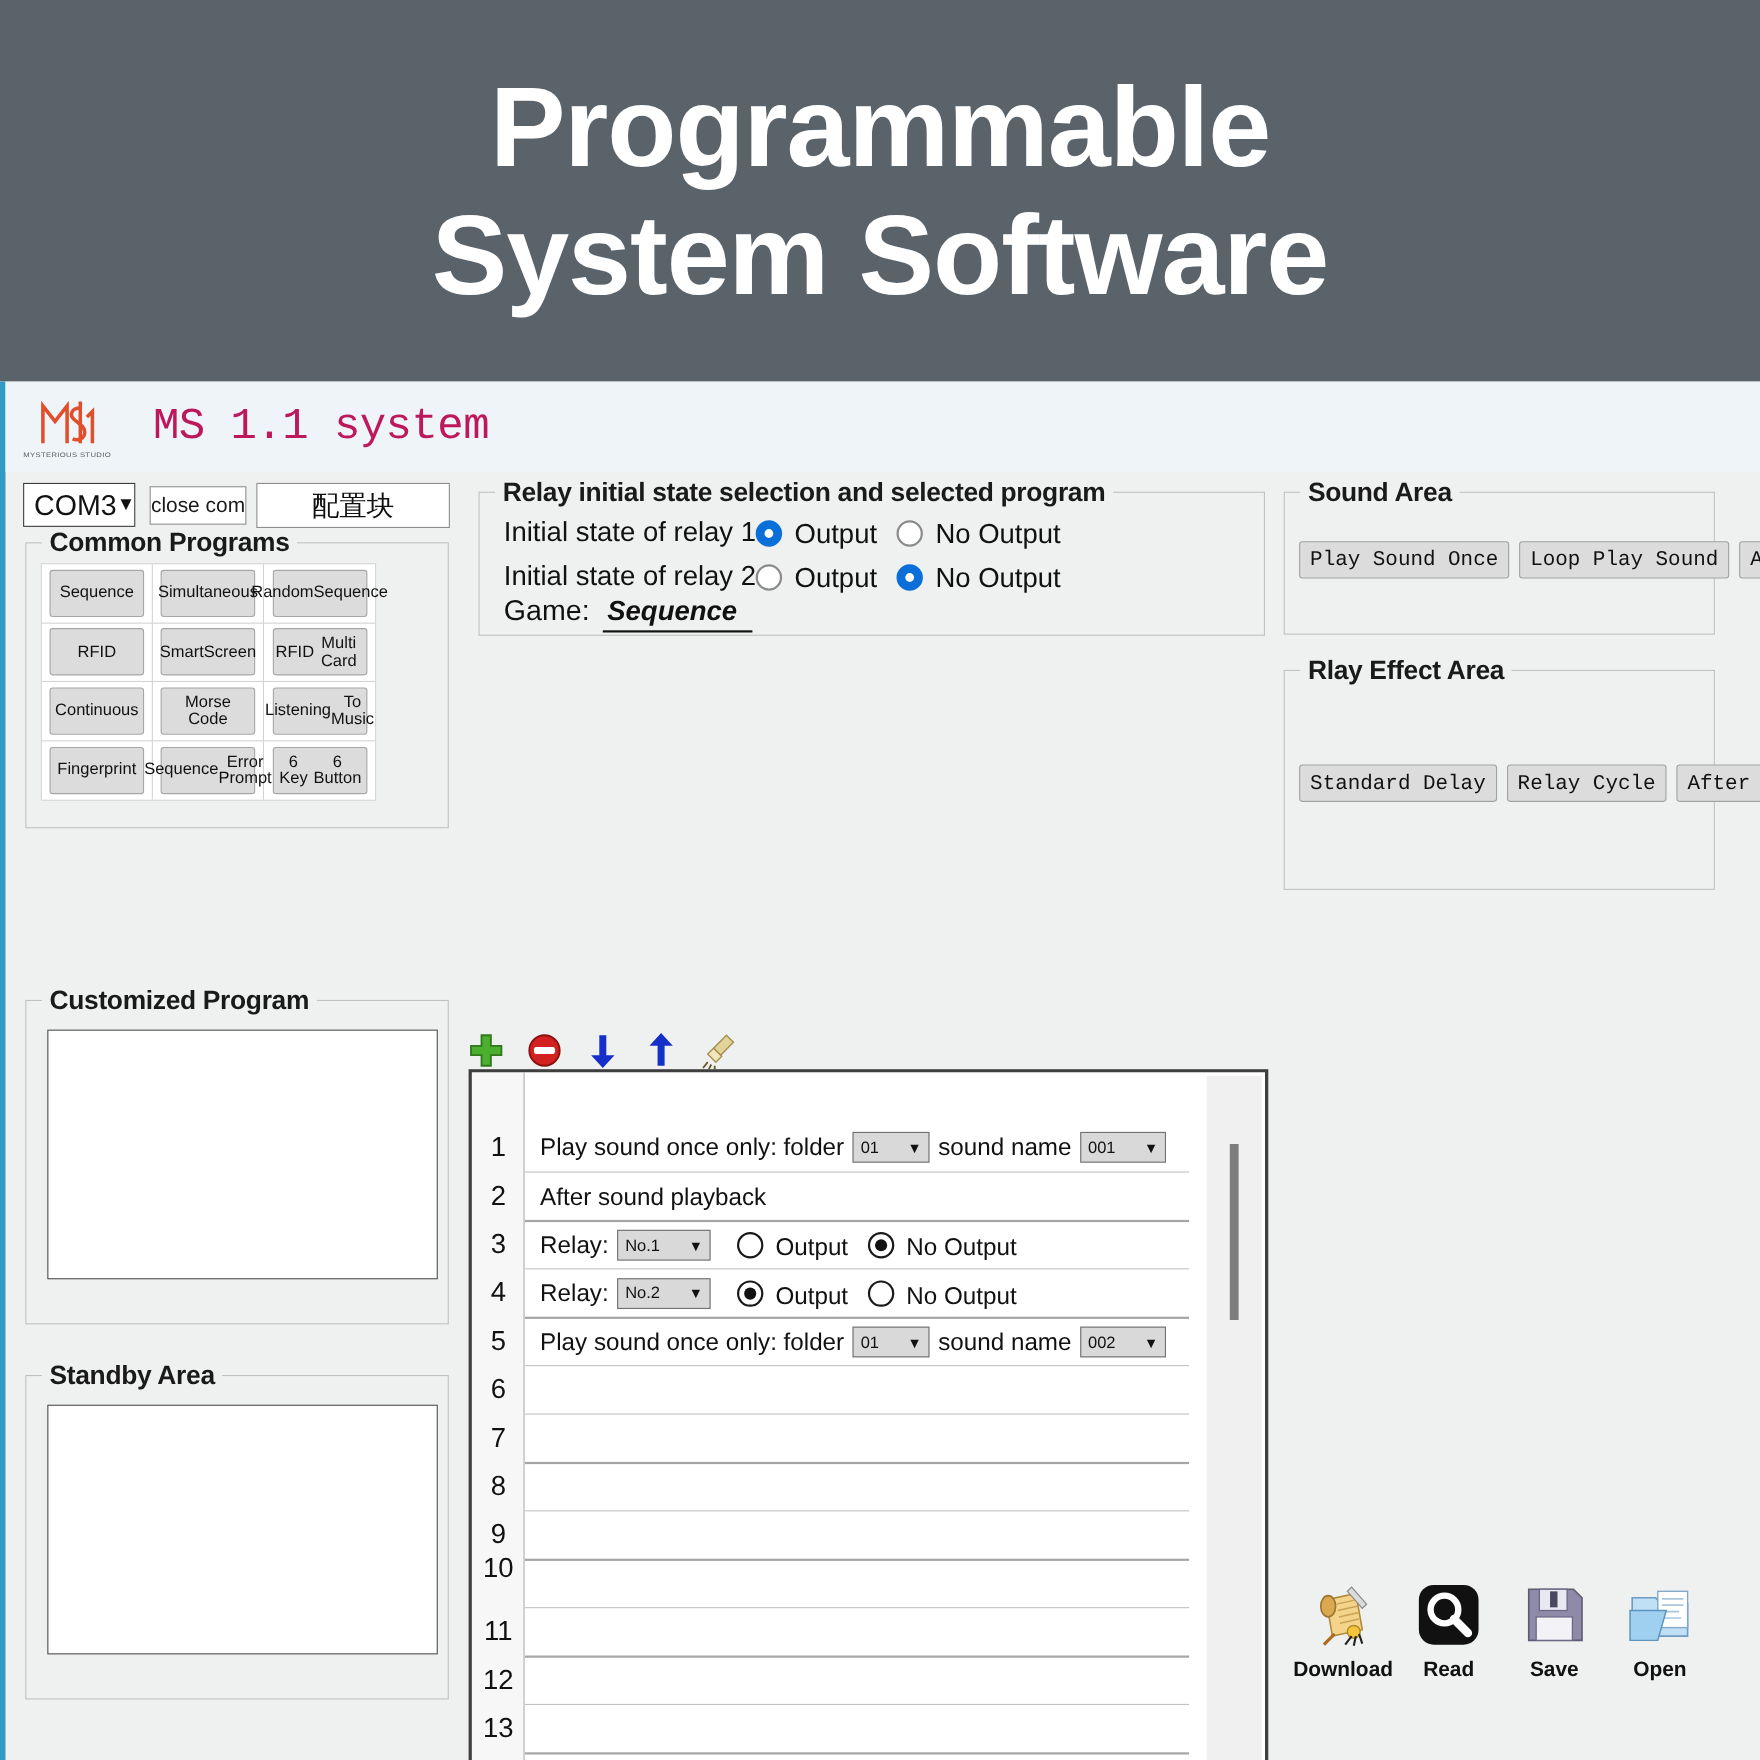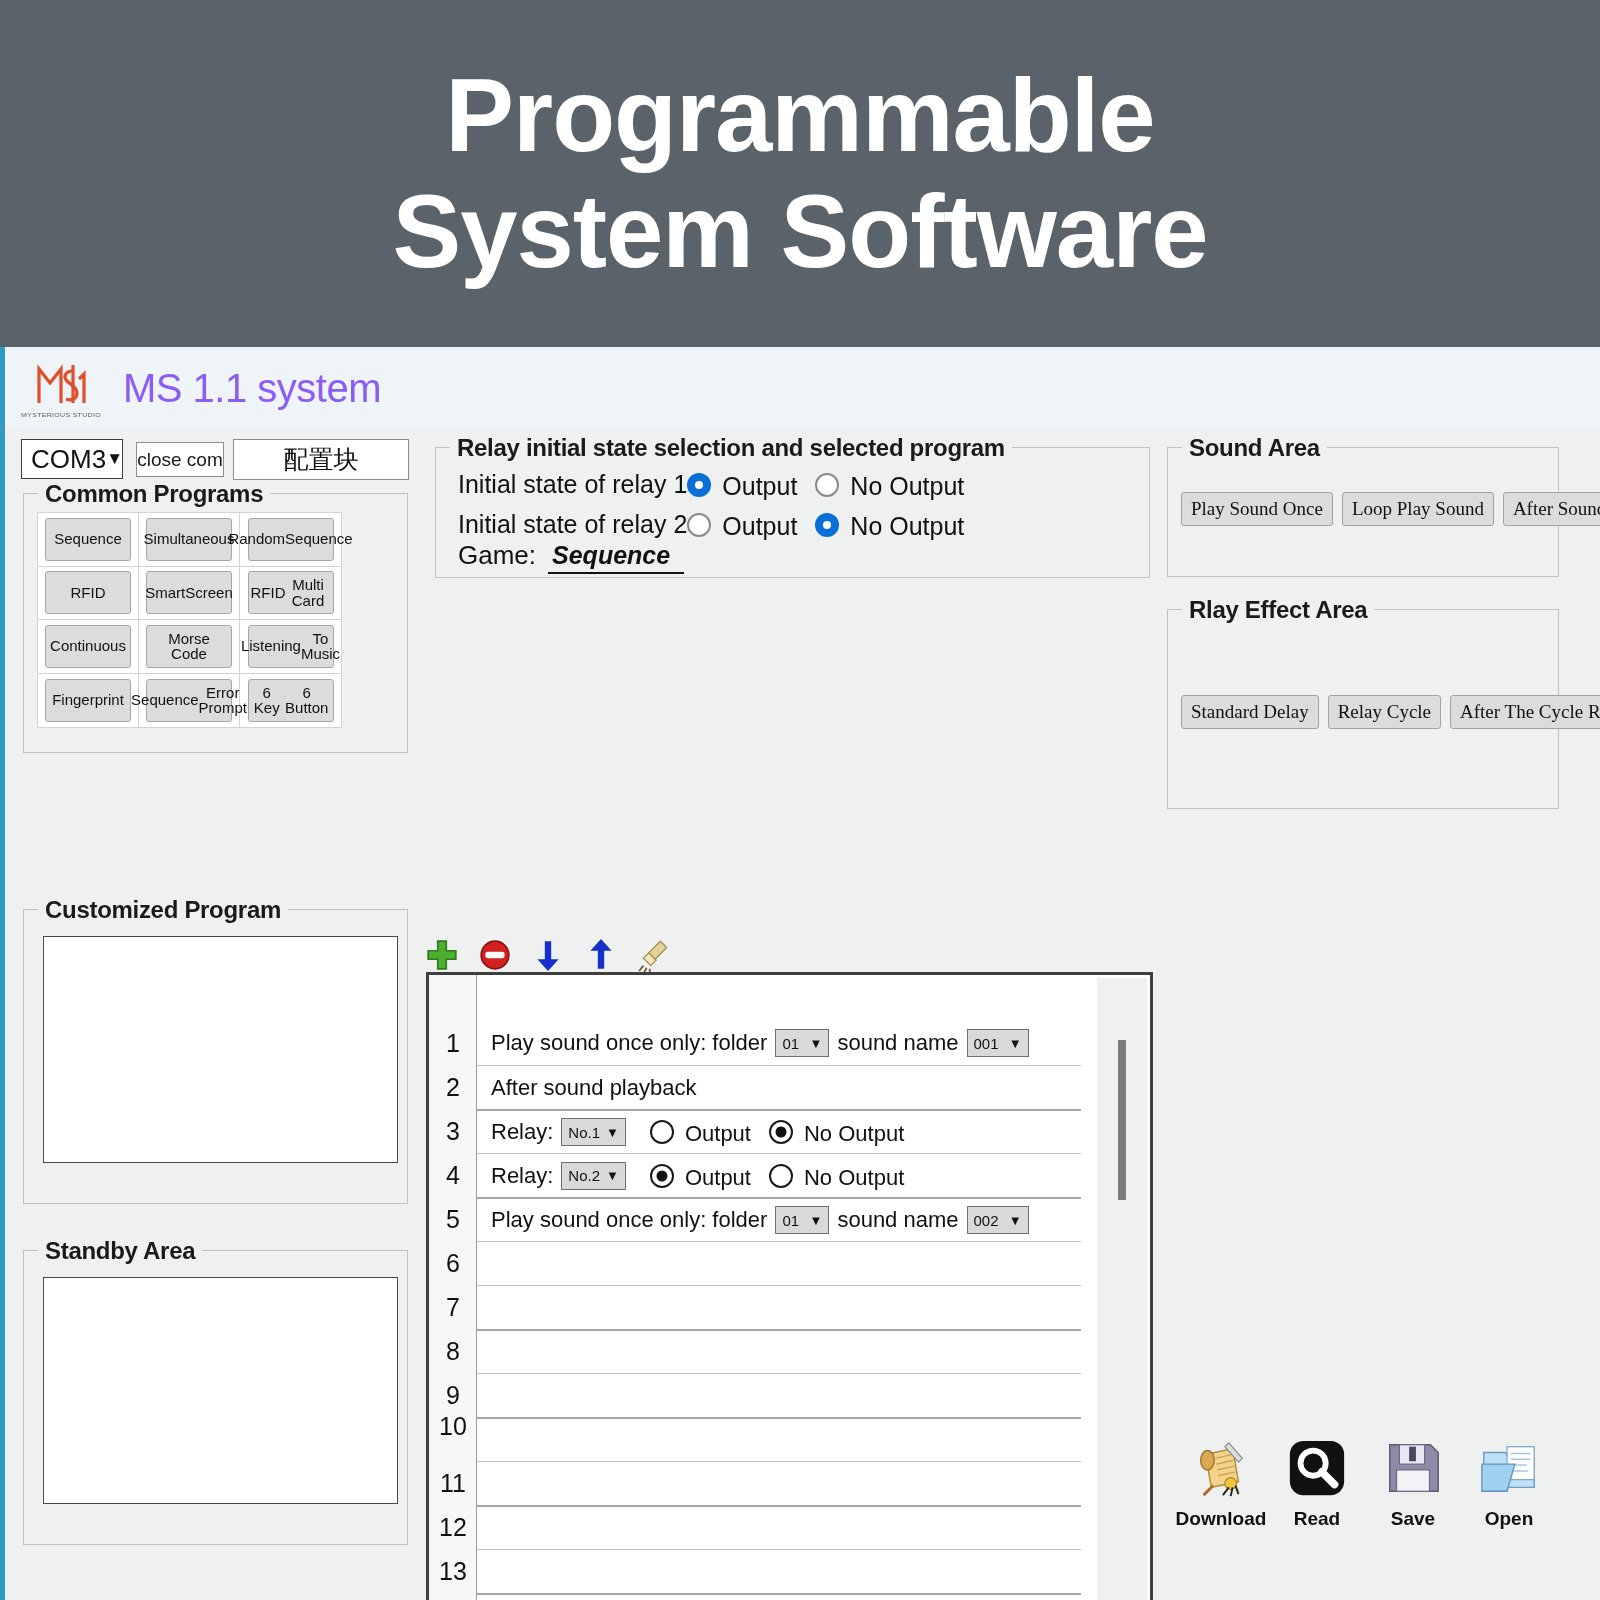--- a/index.html
+++ b/index.html
@@ -40,22 +40,22 @@
   .logo-wrap {
     width: 76px; height: 72px; margin-left: 18px;
     display: flex; flex-direction: column; align-items: center; justify-content: center;
   }
   .logo-mark { width: 56px; height: 50px; }
   .logo-sub {
     font-size: 7px; color: #5c5c5c; letter-spacing: 0.3px;
     transform: scaleY(0.85); white-space: nowrap; margin-top: 2px;
   }
   .app-title {
-    font-size: 40px; color: #8b5cf6; margin-left: 24px;
-    letter-spacing: -0.5px; font-weight: 400;
+    font-size: 40px; color: #be185d; margin-left: 40px;
+    letter-spacing: -0.5px; font-weight: 400; font-family: Liberation Mono, monospace;
   }
 
   
   .panel {
     position: absolute;
     border: 1px solid #bfc2c4;
     background: transparent;
   }
   .panel > .panel-title {
     position: absolute; top: -14px; left: 14px;
@@ -195,21 +195,21 @@
     display: flex; align-items: center;
     font-size: 22px; color: #111; padding-left: 14px;
     white-space: nowrap;
   }
   .row.first { border-top: none; }
   .row.thick { border-top: 2px solid #a5a5a5; }
   .combo {
     display: inline-flex; align-items: center; justify-content: space-between;
     background: #d9d9d9; border: 1px solid #6f6f6f;
     height: 28px; padding: 0 6px; margin: 0 8px;
-    font-size: 15px; color: #111; cursor: pointer;
+    font-size: 15px; color: #111; cursor: pointer; gap: 20px;
   }
   .combo .caret { font-size: 13px; margin-left: 6px; }
   .combo.w-sm { min-width: 54px; }
   .combo.w-md { min-width: 62px; }
   .vscroll {
     position: absolute; right: 3px; top: 3px;
     width: 50px; height: 898px; background: #f0f0f0;
     cursor: pointer;
   }
   .vthumb {
@@ -217,21 +217,21 @@
     width: 8px; height: 160px; background: #7d7d7d; cursor: pointer;
   }
 
   
   #panel-sound { left: 1162px; top: 100px; width: 392px; height: 130px; }
   #panel-relayeffect { left: 1162px; top: 262px; width: 392px; height: 200px; }
   #panel-sysinstr { left: 1162px; top: 500px; width: 392px; height: 150px; }
   .small-btn {
     background: #dcdcdc; border: 1px solid #a2a2a2; border-radius: 3px;
     font-size: 19px; color: #111; cursor: pointer; height: 34px;
-    padding: 0 9px; font-family: Liberation Serif, serif;
+    padding: 0 9px; font-family: Liberation Mono, monospace;
     white-space: nowrap;
   }
   .btn-row { position: absolute; display: flex; gap: 9px; }
 
   .actions {
     position: absolute; left: 1170px; top: 1090px;
     width: 380px; display: flex; justify-content: space-between;
   }
   .action {
     width: 92px; display: flex; flex-direction: column;

